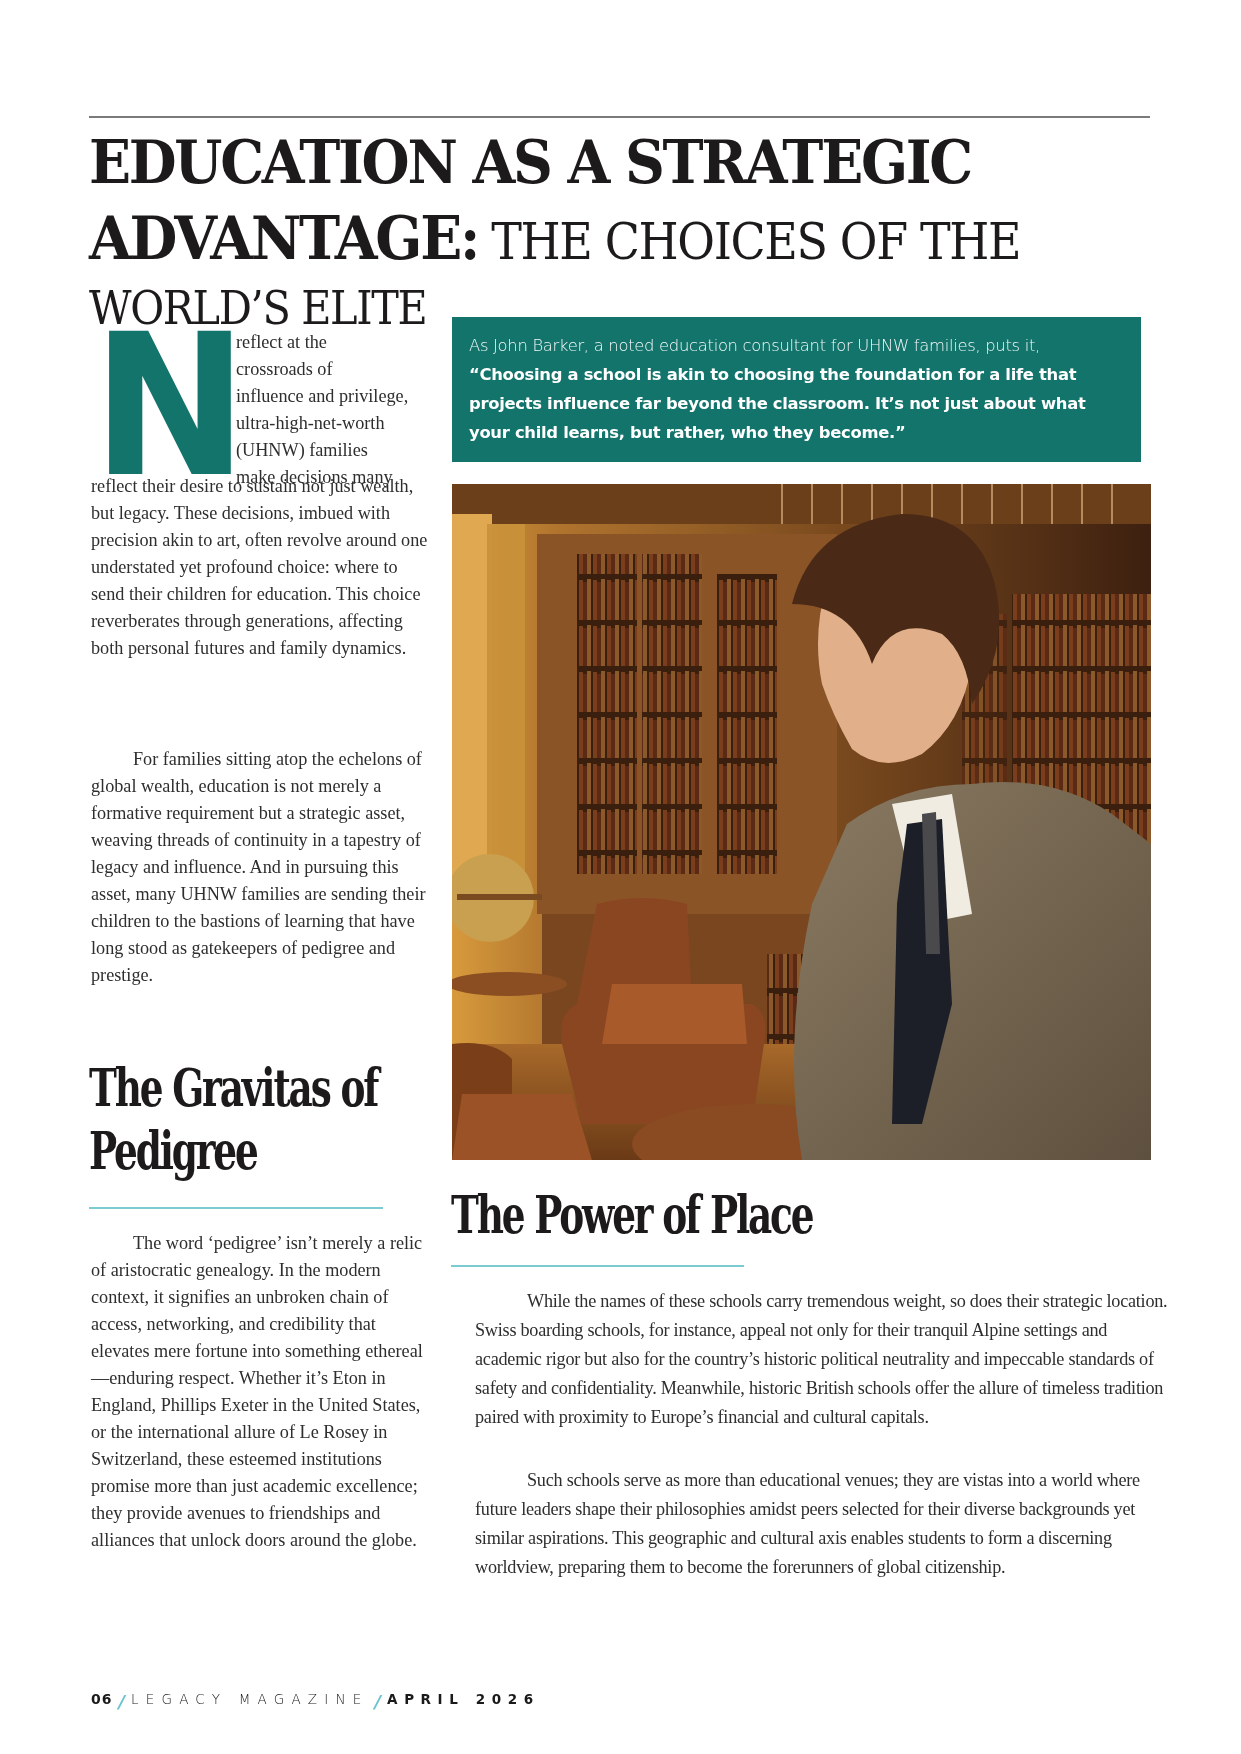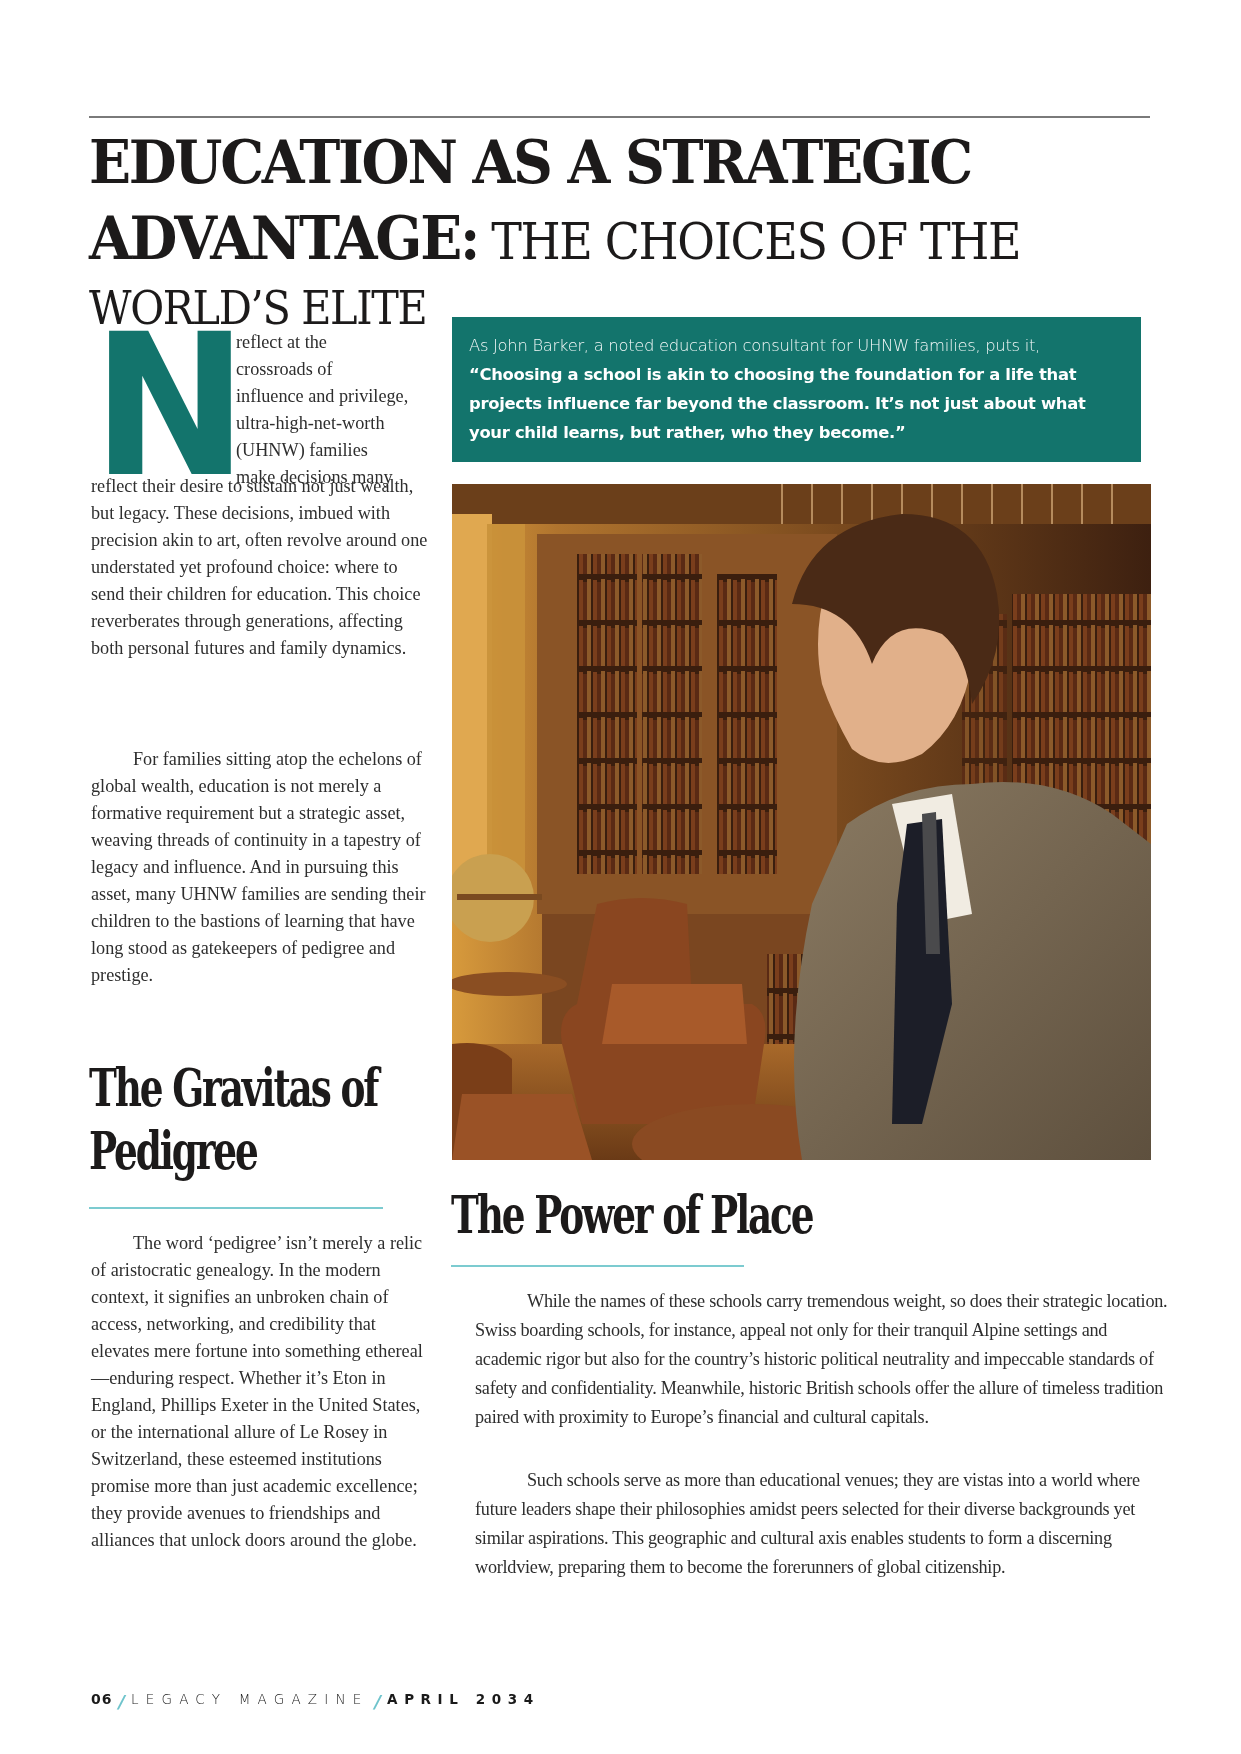--- a/index.html
+++ b/index.html
@@ -157,14 +157,14 @@
 <div class="abs underline ul-right"></div>
 
 <p class="abs col-right body-right indent para4">While the names of these schools carry tremendous weight, so does their strategic location. Swiss boarding schools, for instance, appeal not only for their tranquil Alpine settings and academic rigor but also for the country’s historic political neutrality and impeccable standards of safety and confidentiality. Meanwhile, historic British schools offer the allure of timeless tradition paired with proximity to Europe’s financial and cultural capitals.</p>
 <p class="abs col-right body-right indent para5">Such schools serve as more than educational venues; they are vistas into a world where future leaders shape their philosophies amidst peers selected for their diverse backgrounds yet similar aspirations. This geographic and cultural axis enables students to form a discerning worldview, preparing them to become the forerunners of global citizenship.</p>
 
 <div class="abs footer">
   <span class="page">06</span>
   <span class="slash">/</span>
   <span class="mag">LEGACY MAGAZINE</span>
   <span class="slash">/</span>
-  <span class="date">APRIL 2034</span>
+  <span class="date">APRIL 2026</span>
 </div>
 
 </body></html>

